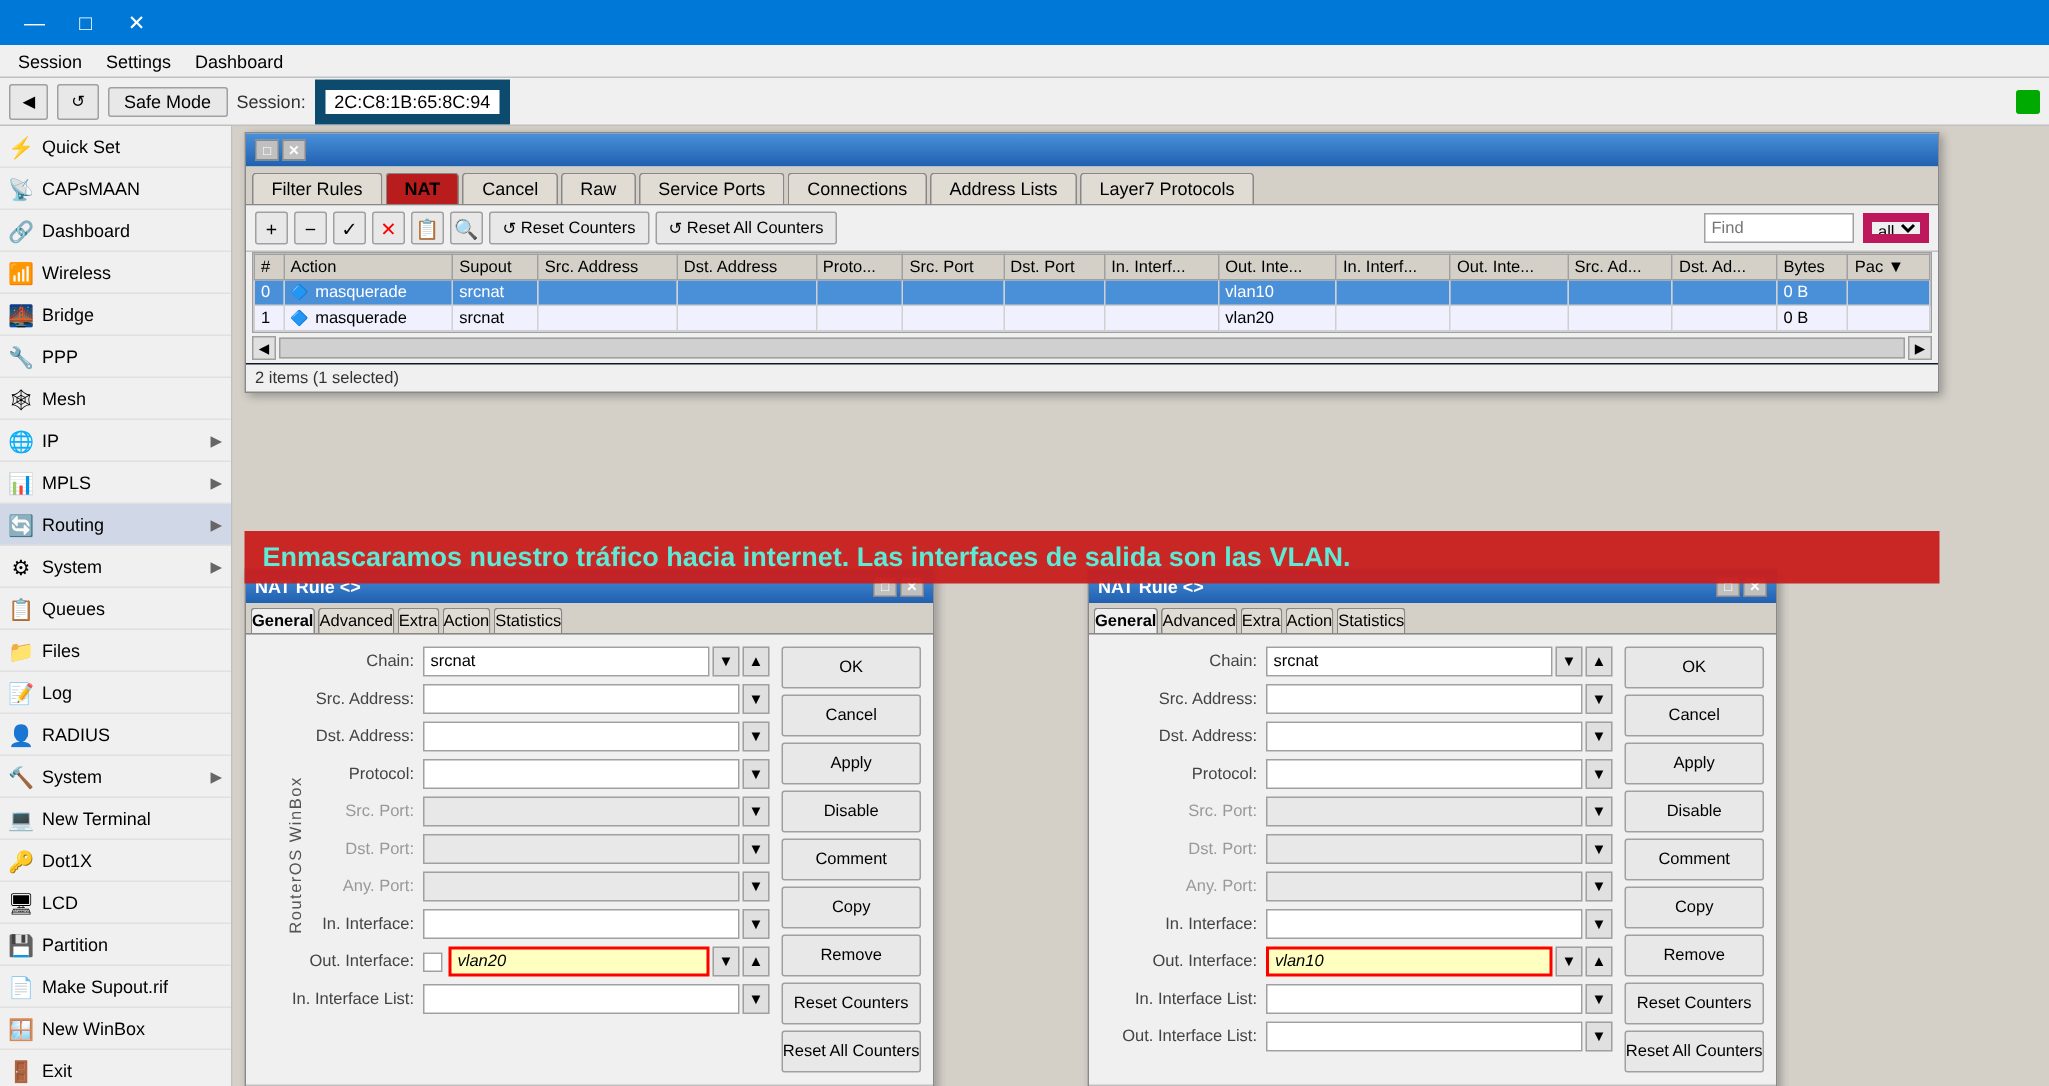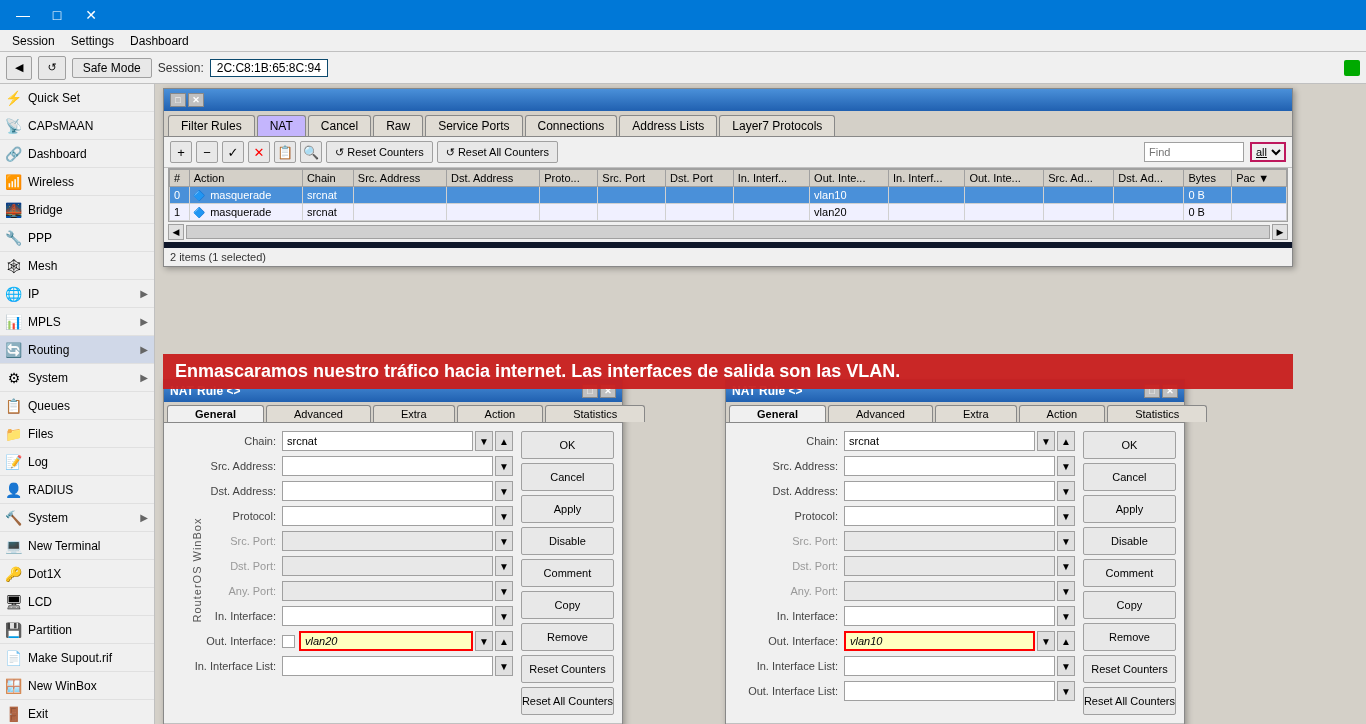--- a/index.html
+++ b/index.html
@@ -76,21 +76,21 @@
       background: #e8e8e8;
       border: 1px solid #a0a0a0;
       padding: 2px 10px;
       font-size: 12px;
       cursor: pointer;
       border-radius: 2px;
     }
     .session-label { font-size: 12px; color: #333; }
     .session-value {
       font-size: 12px;
-      border: 1px solid #0c4a6e;
+      border: 7px solid #0c4a6e;
       padding: 1px 6px;
       background: white;
     }
     .green-dot {
       width: 16px; height: 16px;
       background: #00aa00;
       border-radius: 2px;
       margin-left: auto;
     }
 
@@ -173,22 +173,22 @@
     .fw-tab {
       padding: 3px 12px;
       background: #e0dcd4;
       border: 1px solid #888;
       border-bottom: none;
       cursor: pointer;
       font-size: 12px;
       border-radius: 3px 3px 0 0;
     }
     .fw-tab.active {
-      background: #c4b5fd;
-      font-weight: normal;
+      background: #b91c1c;
+      font-weight: bold;
     }
 
     
     .fw-toolbar {
       display: flex;
       align-items: center;
       padding: 4px 6px;
       gap: 4px;
       background: #f0f0f0;
       border-bottom: 1px solid #c0c0c0;
@@ -215,21 +215,21 @@
     .fw-find {
       height: 20px;
       border: 1px solid #a0a0a0;
       padding: 0 4px;
       font-size: 11px;
       width: 100px;
       margin-left: auto;
     }
     .fw-find-select {
       height: 20px;
-      border: 2px solid #be185d;
+      border: 6px solid #be185d;
       font-size: 11px;
       margin-left: 2px;
       text-decoration: underline;
     }
 
     
     .nat-table {
       width: 100%;
       border-collapse: collapse;
       font-size: 11px;
@@ -252,28 +252,28 @@
     .table-container {
       max-height: 80px;
       overflow-y: auto;
     }
 
     
     .fw-status {
       padding: 3px 6px;
       font-size: 11px;
       color: #333;
-      border-top: 6px solid #0f172a;
+      border-top: 1px solid #0f172a;
     }
 
     
     .annotation {
       position: absolute;
       background: rgba(200, 30, 30, 0.95);
-      color: #ffffff;
+      color: #5eead4;
       font-size: 18px;
       font-weight: bold;
       padding: 6px 12px;
       z-index: 100;
       line-height: 1.3;
     }
 
     
     .nat-rule-window {
       position: absolute;
@@ -293,21 +293,21 @@
 
     
     .rule-tabs {
       display: flex;
       background: #d4d0c8;
       border-bottom: 1px solid #888;
       padding: 3px 3px 0;
       gap: 2px;
     }
     .rule-tab {
-      padding: 2px 27px;
+      padding: 2px 0;
       background: #e0dcd4;
       border: 1px solid #888;
       border-bottom: none;
       cursor: pointer;
       font-size: 11px;
       border-radius: 3px 3px 0 0;
     }
     .rule-tab.active { background: #f0f0f0; font-weight: bold; }
 
     
@@ -597,21 +597,21 @@
         </select>
       </div>
 
       <div class="table-container">
         <div style="overflow-x: auto; border: 1px solid #a0a0a0; margin: 0 4px;">
           <table class="nat-table">
             <thead>
               <tr>
                 <th>#</th>
                 <th>Action</th>
-                <th>Chain</th>
+                <th>Supout</th>
                 <th>Src. Address</th>
                 <th>Dst. Address</th>
                 <th>Proto...</th>
                 <th>Src. Port</th>
                 <th>Dst. Port</th>
                 <th>In. Interf...</th>
                 <th>Out. Inte...</th>
                 <th>In. Interf...</th>
                 <th>Out. Inte...</th>
                 <th>Src. Ad...</th>

